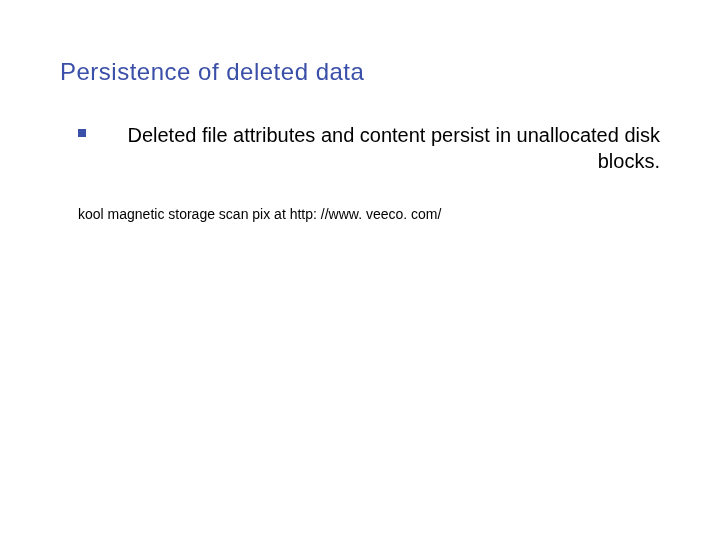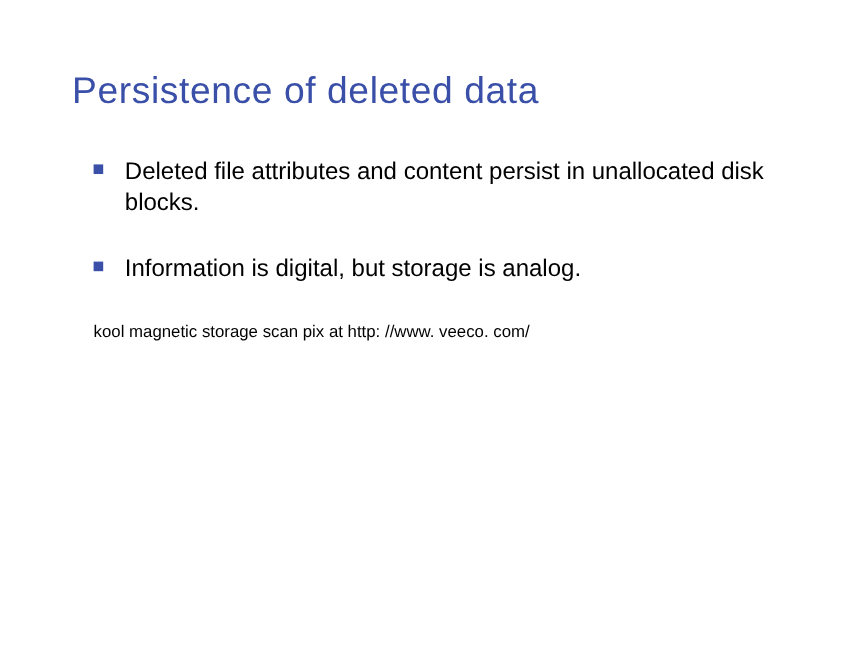--- a/index.html
+++ b/index.html
@@ -6,38 +6,39 @@
     body {
       width: 720px;
       height: 540px;
       background: #ffffff;
       font-family: Arial, Helvetica, sans-serif;
       padding: 58px 60px 40px 60px;
       overflow: hidden;
     }
     .title {
       font-family: "Trebuchet MS", "Comic Sans MS", sans-serif;
-      font-size: 31px;
+      font-size: 24px;
       color: #3a4fa8;
       font-weight: normal;
       letter-spacing: 0.5px;
       margin-bottom: 36px;
     }
     .bullets {
       list-style: none;
       margin-left: 18px;
     }
     .bullets li {
       position: relative;
       padding-left: 26px;
       font-size: 20px;
       line-height: 1.32;
       color: #000000;
       margin-bottom: 28px;
       font-weight: normal;
+      text-align: right;
     }
     .bullets li::before {
       content: "";
       position: absolute;
       left: 0;
       top: 7px;
       width: 8px;
       height: 8px;
       background: #3a4fa8;
     }
@@ -50,18 +51,17 @@
     }
     .refs p { margin-bottom: 4px; }
   </style>
 </head>
 <body>
 
 <h1 class="title">Persistence of deleted data</h1>
 
 <ul class="bullets">
   <li>Deleted file attributes and content persist in unallocated disk blocks.</li>
-  <li>Information is digital, but storage is analog.</li>
 </ul>
 
 <div class="refs">
   <p>kool magnetic storage scan pix at http: //www. veeco. com/</p>
 </div>
 
 </body></html>

